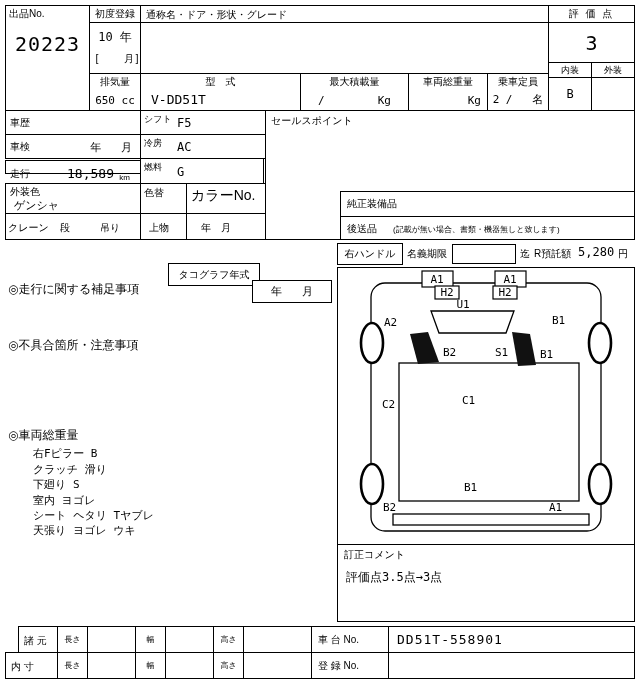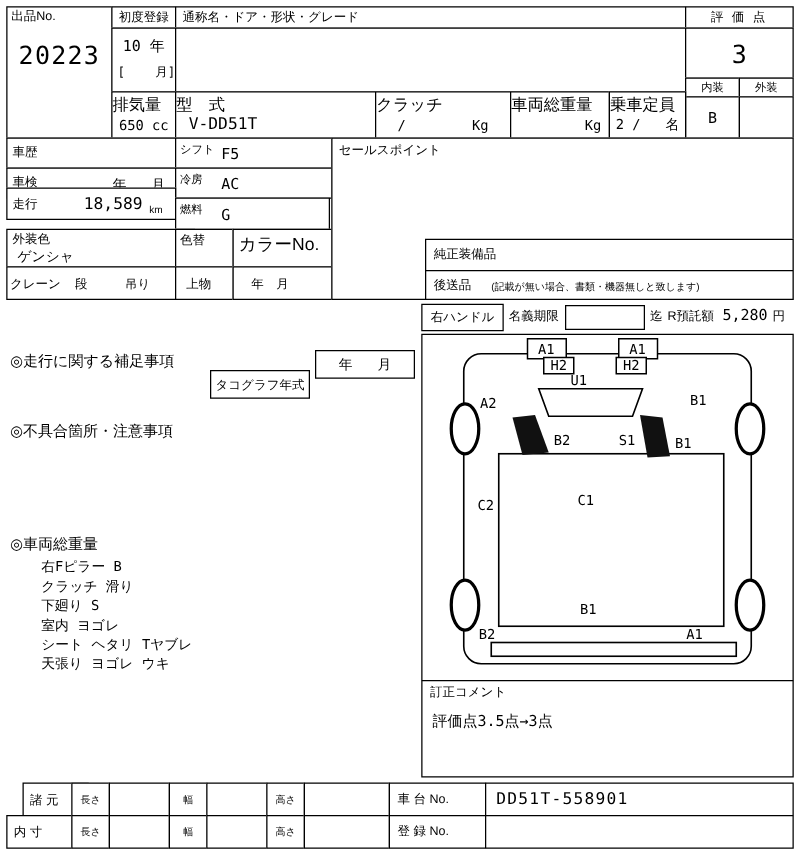--- a/index.html
+++ b/index.html
@@ -1,21 +1,21 @@
 <!DOCTYPE html>
 <html><head>
 <meta charset="utf-8">
 <style>
   *{margin:0;padding:0;box-sizing:border-box}
   html,body{width:640px;height:680px}
   body{background:#fff;color:#000;font-family:"Liberation Sans","DejaVu Sans",sans-serif;}
   #sheet{position:relative;width:640px;height:680px;background:#fff;overflow:hidden}
   .cell{position:absolute;border:1px solid #000;background:#fff}
   .txt{position:absolute;white-space:pre;line-height:1.15}
-  .lbl{position:absolute;top:1px;left:0;right:0;text-align:left;font-size:13px;white-space:pre}
+  .lbl{position:absolute;top:1px;left:0;right:0;text-align:center;font-size:10px;white-space:pre}
   .val{position:absolute;bottom:3px;left:0;right:0;text-align:center;font-size:11px;white-space:pre;font-family:"DejaVu Sans Mono",monospace}
   .mono{font-family:"DejaVu Sans Mono",monospace}
   .center{display:flex;align-items:center;justify-content:center;white-space:pre}
   svg .ln{fill:none;stroke:#000;stroke-width:1.3}
   svg .lnw{fill:#fff;stroke:#000;stroke-width:1.2}
   svg .wheel{fill:#fff;stroke:#000;stroke-width:2.6}
   svg text{font-family:"DejaVu Sans Mono",monospace;font-size:11px;fill:#000}
 </style>
 </head>
 <body>
@@ -47,21 +47,21 @@
 
   <div class="cell" style="left:89px;top:73px;width:52px;height:38px">
     <div class="lbl">排気量</div>
     <div class="val">650 cc</div>
   </div>
   <div class="cell" style="left:140px;top:73px;width:161px;height:38px">
     <div class="lbl">型　式</div>
     <div class="val" style="text-align:left;left:10px;font-size:13px">V-DD51T</div>
   </div>
   <div class="cell" style="left:300px;top:73px;width:109px;height:38px">
-    <div class="lbl">クラッチ</div>
+    <div class="lbl">最大積載量</div>
     <div class="val">/        Kg</div>
   </div>
   <div class="cell" style="left:408px;top:73px;width:80px;height:38px">
     <div class="lbl">車両総重量</div>
     <div class="val" style="text-align:right;right:6px">Kg</div>
   </div>
   <div class="cell" style="left:487px;top:73px;width:62px;height:38px">
     <div class="lbl">乗車定員</div>
     <div class="val">2 /   名</div>
   </div>
@@ -74,21 +74,21 @@
     <div class="txt mono" style="left:36px;top:6px;font-size:12px">F5</div>
   </div>
   <div class="cell" style="left:5px;top:134px;width:136px;height:25px">
     <div class="txt" style="left:4px;top:6px;font-size:10px">車検</div>
     <div class="txt mono" style="right:8px;top:7px;font-size:11px">年   月</div>
   </div>
   <div class="cell" style="left:140px;top:134px;width:126px;height:25px">
     <div class="txt" style="left:3px;top:3px;font-size:9px">冷房</div>
     <div class="txt mono" style="left:36px;top:6px;font-size:12px">AC</div>
   </div>
-  <div class="cell" style="left:5px;top:150px;width:136px;height:26px">
+  <div class="cell" style="left:5px;top:160px;width:136px;height:14px">
     <div class="txt" style="left:4px;top:7px;font-size:10px">走行</div>
     <div class="txt mono" style="right:26px;top:6px;font-size:13px">18,589</div>
     <div class="txt" style="right:10px;top:12px;font-size:8px">km</div>
   </div>
   <div class="cell" style="left:140px;top:158px;width:124px;height:26px">
     <div class="txt" style="left:3px;top:3px;font-size:9px">燃料</div>
     <div class="txt mono" style="left:36px;top:7px;font-size:12px">G</div>
   </div>
   <div class="cell" style="left:5px;top:183px;width:151px;height:31px">
     <div class="txt" style="left:4px;top:2px;font-size:10px">外装色</div>
@@ -116,21 +116,21 @@
   </div>
   <div class="cell" style="left:340px;top:191px;width:295px;height:26px">
     <div class="txt" style="left:6px;top:6px;font-size:10px">純正装備品</div>
   </div>
   <div class="cell" style="left:340px;top:216px;width:295px;height:24px">
     <div class="txt" style="left:6px;top:6px;font-size:10px">後送品</div>
     <div class="txt" style="left:52px;top:8px;font-size:8px">(記載が無い場合、書類・機器無しと致します)</div>
   </div>
 
   <div class="txt" style="left:8px;top:283px;font-size:12px">◎走行に関する補足事項</div>
-  <div class="cell center" style="left:168px;top:296px;width:80px;height:23px;font-size:10px">タコグラフ年式</div>
+  <div class="cell center" style="left:168px;top:263px;width:92px;height:23px;font-size:10px">タコグラフ年式</div>
   <div class="cell center mono" style="left:252px;top:280px;width:80px;height:23px;font-size:11px">年   月</div>
   <div class="txt" style="left:8px;top:339px;font-size:12px">◎不具合箇所・注意事項</div>
   <div class="txt" style="left:8px;top:429px;font-size:12px">◎車両総重量</div>
   <div class="txt mono" style="left:33px;top:448px;font-size:11px">右Fピラー B</div>
   <div class="txt mono" style="left:33px;top:464px;font-size:11px">クラッチ 滑り</div>
   <div class="txt mono" style="left:33px;top:479px;font-size:11px">下廻り S</div>
   <div class="txt mono" style="left:33px;top:495px;font-size:11px">室内 ヨゴレ</div>
   <div class="txt mono" style="left:33px;top:510px;font-size:11px">シート ヘタリ Tヤブレ</div>
   <div class="txt mono" style="left:33px;top:525px;font-size:11px">天張り ヨゴレ ウキ</div>
 

